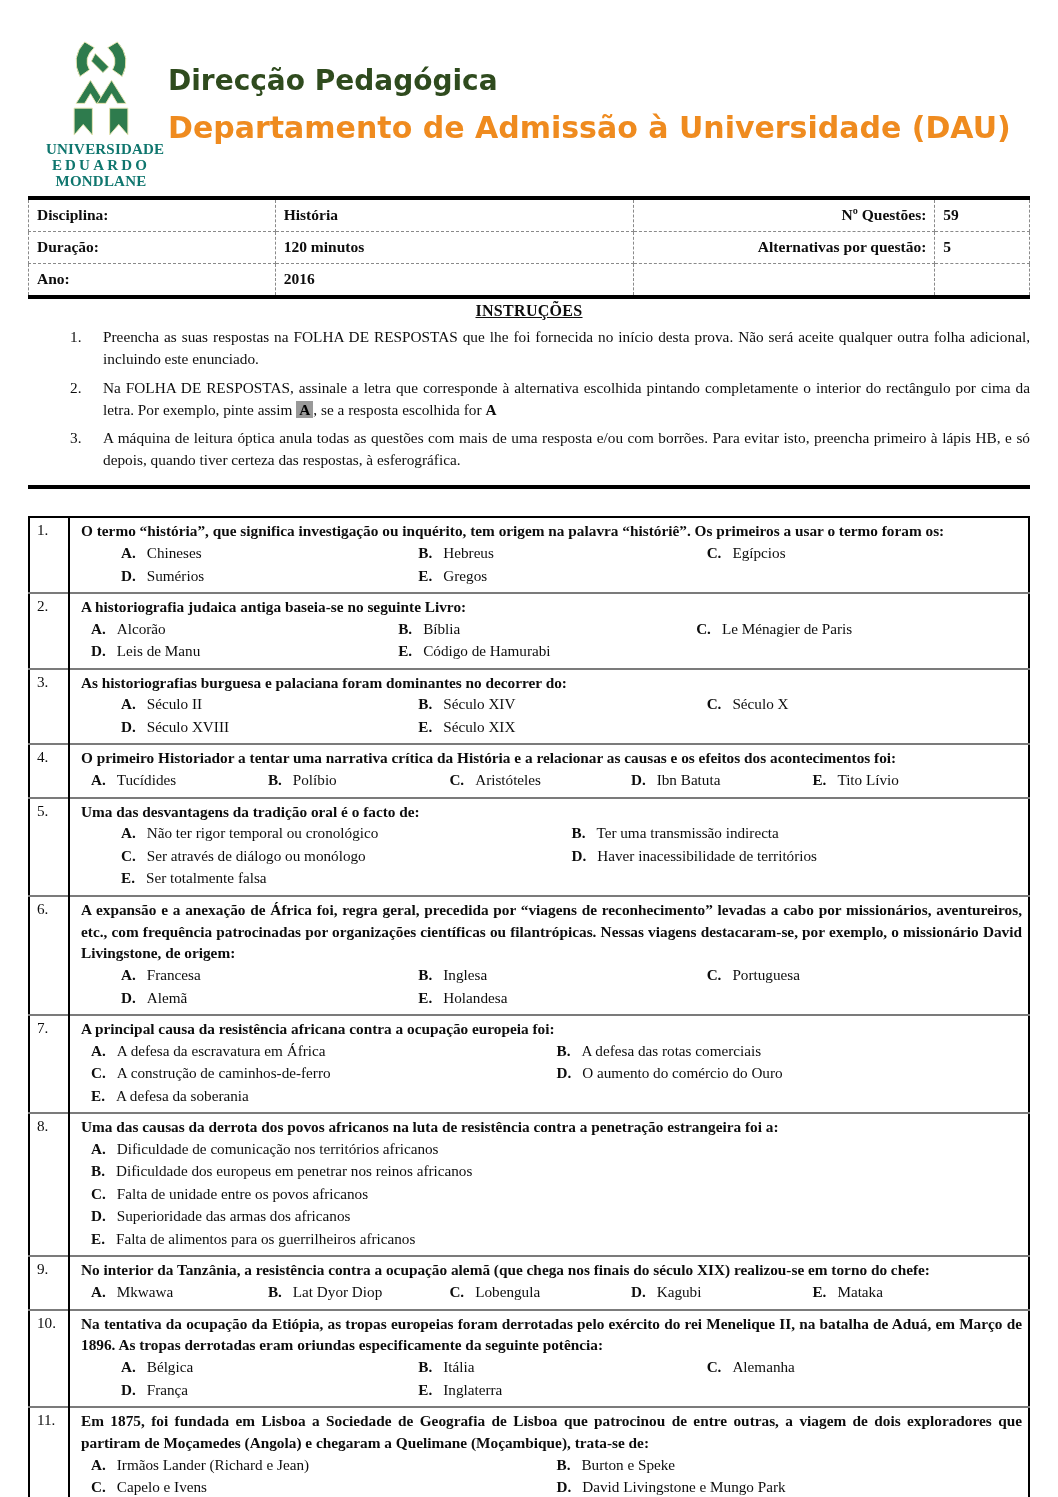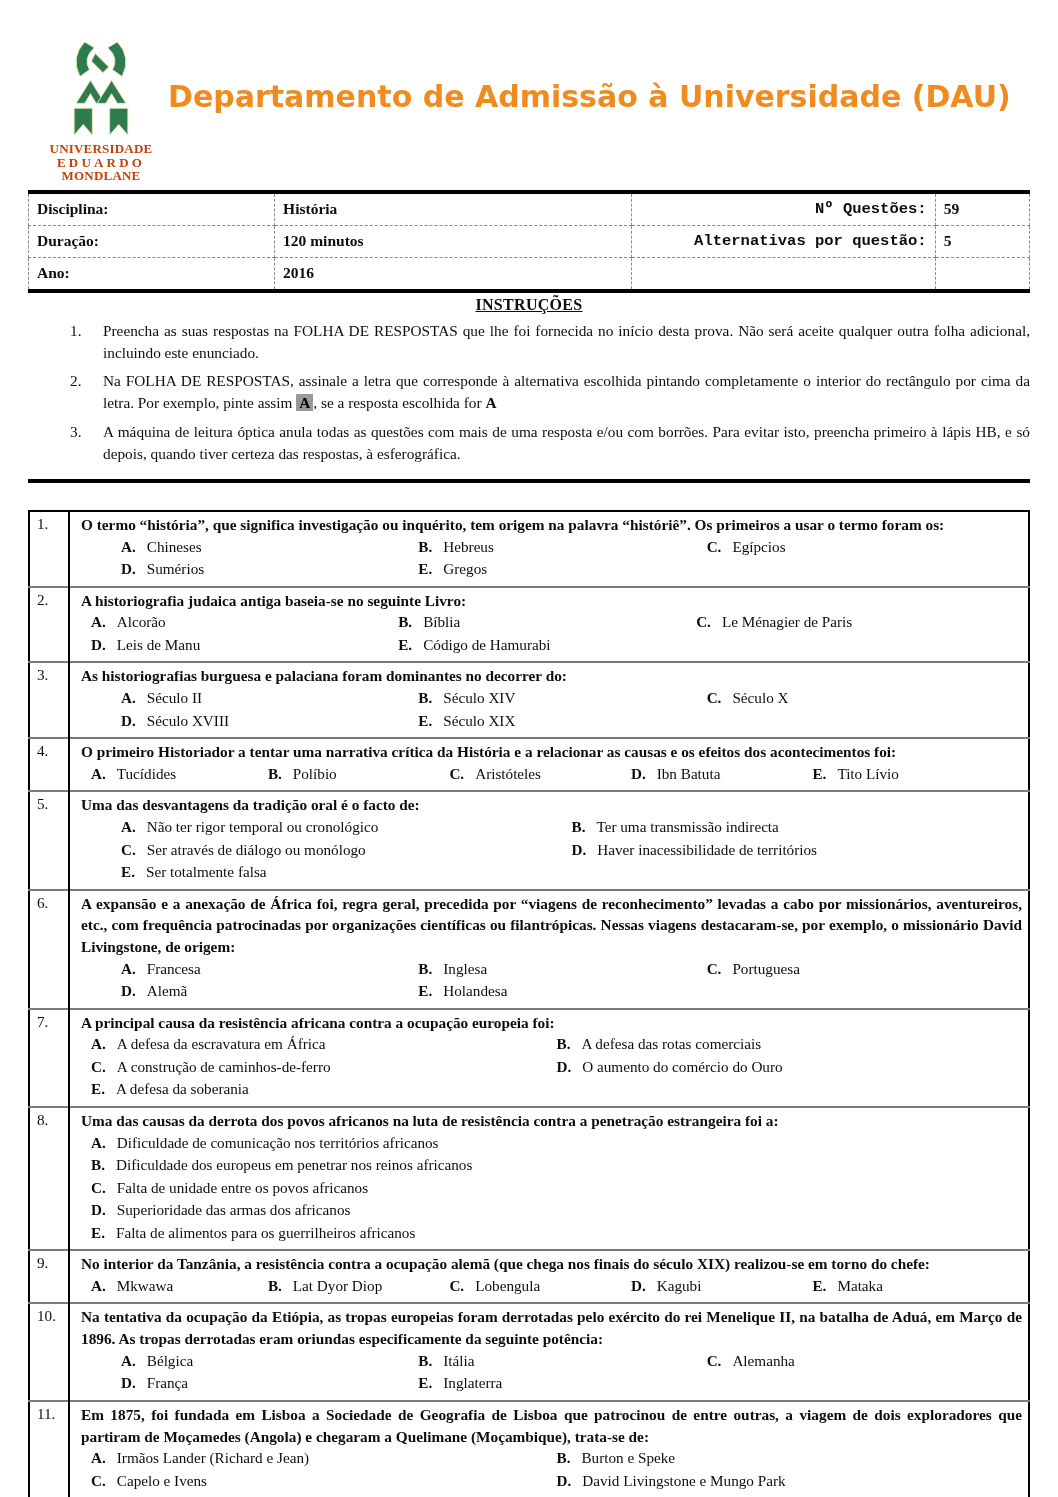--- a/index.html
+++ b/index.html
@@ -6,38 +6,38 @@
   html,body { background:#ffffff; }
   body { width:1058px; }
   .page {
     position:relative; width:1058px; height:1497px; background:#fff;
     font-family:"Liberation Serif", serif; color:#0d0d0d; overflow:hidden;
   }
 
   
   .header { display:flex; align-items:flex-start; margin:40px 28px 0 46px; }
   .logo-block { width:110px; text-align:center; flex:0 0 auto; }
-  .org-name { margin-top:2px; font-weight:bold; font-size:13px; line-height:1.05;
-              letter-spacing:0.2px; color:#c2410c; font-family:"Liberation Serif", serif; }
+  .org-name { margin-top:2px; font-weight:bold; font-size:15px; line-height:1.05;
+              letter-spacing:0.2px; color:#0f766e; font-family:"Liberation Serif", serif; }
   .org-name .l2 { letter-spacing:3.2px; }
   .titles { margin-left:12px; padding-top:26px; }
   .title1 { font-family:"DejaVu Sans", sans-serif; font-weight:bold; font-size:28px;
             color:#2f4b1e; line-height:1.1; }
   .title2 { font-family:"DejaVu Sans", sans-serif; font-weight:bold; font-size:30px;
             color:#ef8b1f; line-height:1.1; margin-top:14px; white-space:nowrap; }
 
   
   .info-table { width:1002px; margin:7px 28px 0 28px; border-collapse:collapse;
                 border-top:4px solid #000; border-bottom:4px solid #000;
                 border-left:1px dashed #8a8a8a; border-right:1px dashed #8a8a8a; }
   .info-table td { border:1px dashed #8a8a8a; font-weight:bold; font-size:15.5px;
                    padding:6px 8px 7px 8px; }
   .info-table .c1 { width:263px; }
   .info-table .c2 { width:388px; }
-  .info-table .c3 { width:322px; text-align:right;font-family:Liberation Mono, monospace; }
+  .info-table .c3 { width:322px; text-align:right; }
   .info-table .c4 { width:101px; }
 
   
   .instr { margin:3px 28px 0 28px; }
   .instr-title { text-align:center; font-weight:bold; text-decoration:underline;
                  font-size:16px; letter-spacing:0.3px; }
   .instr-item { position:relative; padding-left:75px; margin-top:6px;
                 font-size:15.3px; line-height:1.45; text-align:justify; }
   .instr-item .inum { position:absolute; left:42px; }
   .mark-a { background:#999999; color:#000; font-weight:bold; padding:0 3px; }
@@ -83,20 +83,21 @@
           <path d="M59 71 L78 71 L78 99 L68.5 88 L59 99 Z"></path>
         </g>
       </svg>
       <div class="org-name">
         <div>UNIVERSIDADE</div>
         <div class="l2">EDUARDO</div>
         <div>MONDLANE</div>
       </div>
     </div>
     <div class="titles">
+      <div class="title1">Direcção Pedagógica</div>
       <div class="title2">Departamento de Admissão à Universidade (DAU)</div>
     </div>
   </div>
 
   <table class="info-table">
     <tbody>
         <tr>
       <td class="c1">Disciplina:</td>
       <td class="c2">História</td>
       <td class="c3">Nº Questões:</td>

